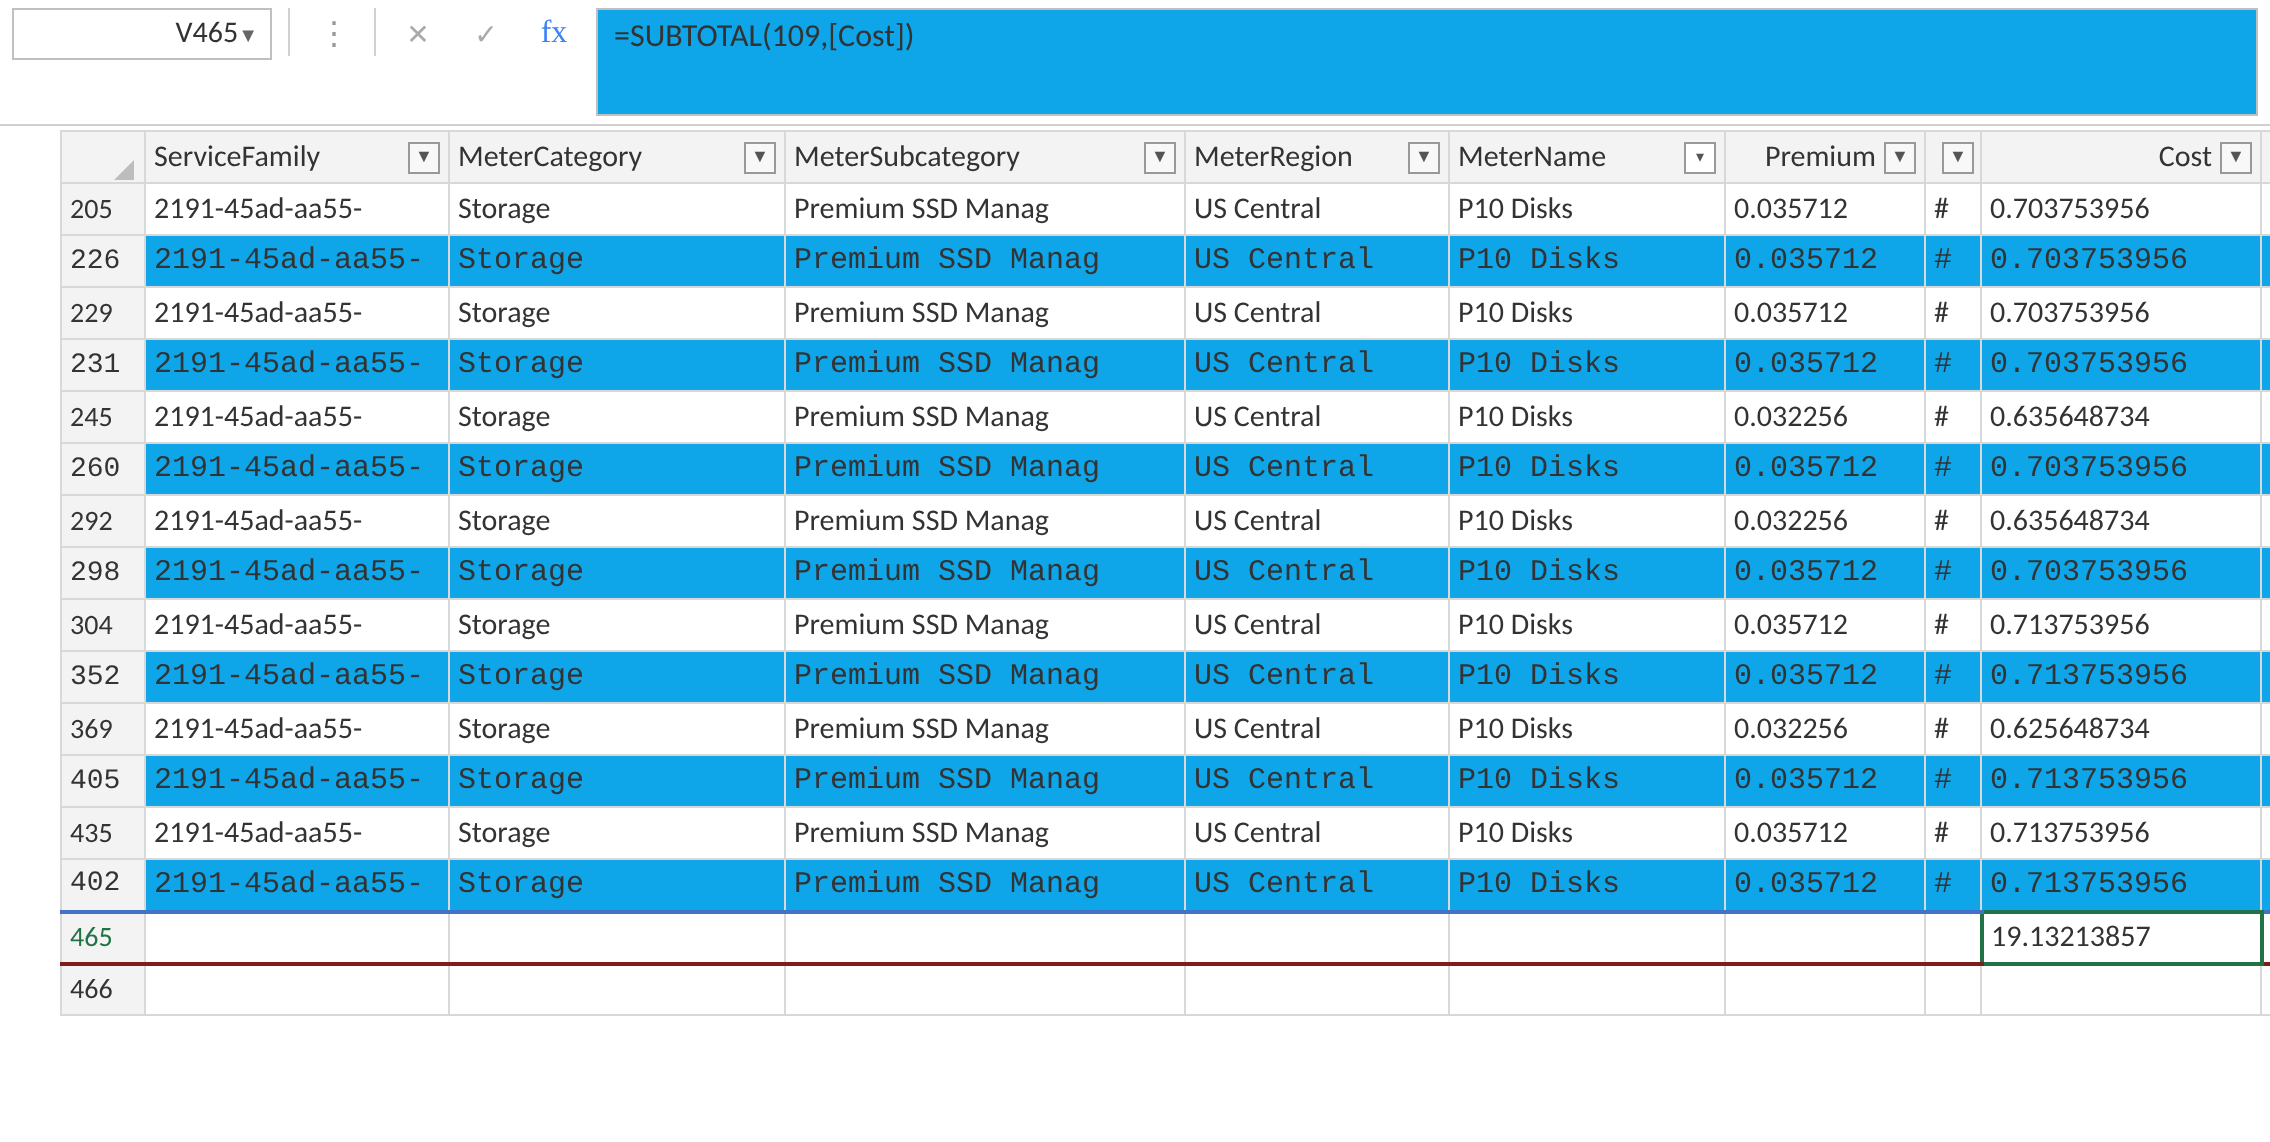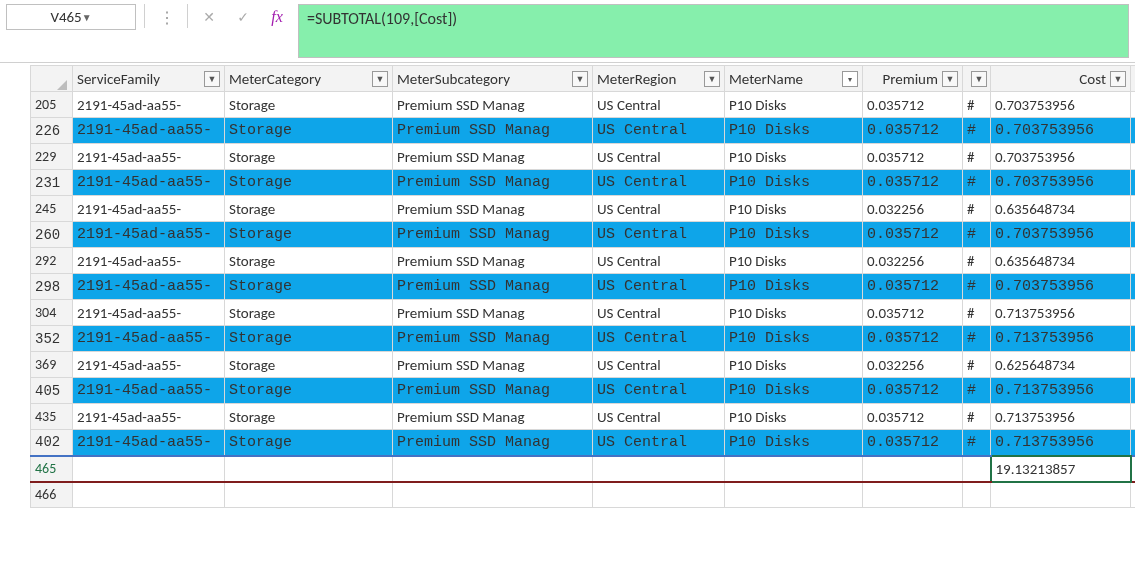--- a/index.html
+++ b/index.html
@@ -1,26 +1,26 @@
 <!DOCTYPE html>
 <html><head>
   <meta charset="utf-8">
   <style>
     * { box-sizing: border-box; margin: 0; padding: 0; }
     body { font-family: Calibri, Arial, sans-serif; font-size: 15px; color: #333; background: #fff; width: 1135px; }
     
     .formula-bar { display: flex; align-items: flex-start; border-bottom: 1px solid #d0d0d0; padding: 4px 6px; gap: 8px; }
-    .name-box { width: 130px; height: 26px; border: 1px solid #c0c0c0; background: #fff; display: flex; align-items: center; justify-content: center; padding: 0 6px; font-size: 15px; }
+    .name-box { width: 130px; height: 26px; border: 1px solid #c0c0c0; background: #fff; display: flex; align-items: center; justify-content: flex-end; padding: 0 6px; font-size: 15px; }
     .name-box-text { color: #333; }
     .name-box-arrow { color: #666; font-size: 10px; }
     .fb-sep { width: 1px; height: 24px; background: #d0d0d0; }
     .fb-icon { width: 26px; height: 26px; display: flex; align-items: center; justify-content: center; color: #aaa; font-size: 14px; }
     .fb-icon.dots { color: #999; font-size: 16px; letter-spacing: -2px; }
-    .fb-icon.fx { font-style: italic; font-family: 'Times New Roman', serif; color: #a21caf; font-size: 16px; }
-    .formula-input { flex: 1; min-height: 54px; border: 1px solid #c0c0c0; padding: 4px 8px; font-size: 16px; background: #86efac; }
+    .fb-icon.fx { font-family: 'Times New Roman', serif; color: #3b82f6; font-size: 16px; }
+    .formula-input { flex: 1; min-height: 54px; border: 1px solid #c0c0c0; padding: 4px 8px; font-size: 16px; background: #0ea5e9; }
     
     .grid-area { position: relative; margin-top: 2px; }
     .grid { border-collapse: collapse; table-layout: fixed; width: 1135px; margin-left: 30px; }
     .grid td, .grid th { border: 1px solid #d8d8d8; height: 26px; padding: 0 4px; overflow: hidden; white-space: nowrap; text-align: left; font-weight: normal; }
     .grid th { background: #f3f3f3; }
     
     .col-rowhdr { width: 42px; text-align: right; background: #f3f3f3; color: #333; font-size: 14px; padding-right: 4px; }
     .col-sf { width: 152px; }
     .col-mc { width: 168px; }
     .col-msc { width: 200px; }

